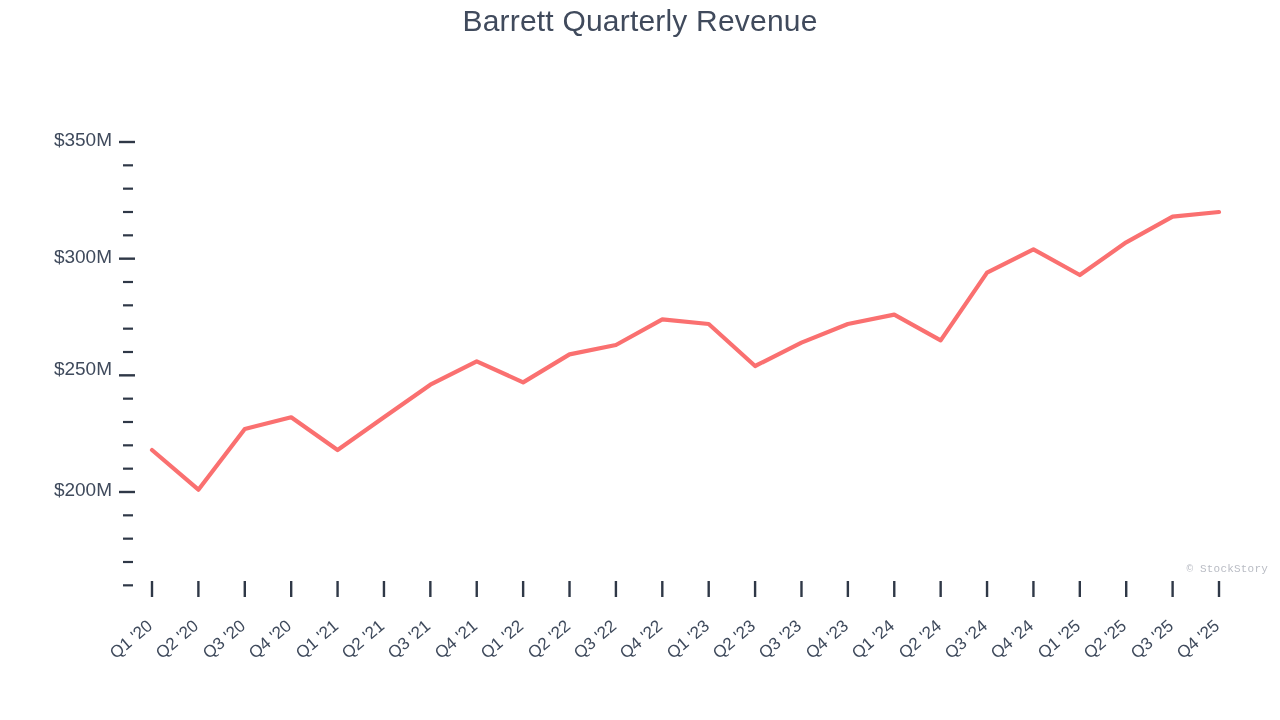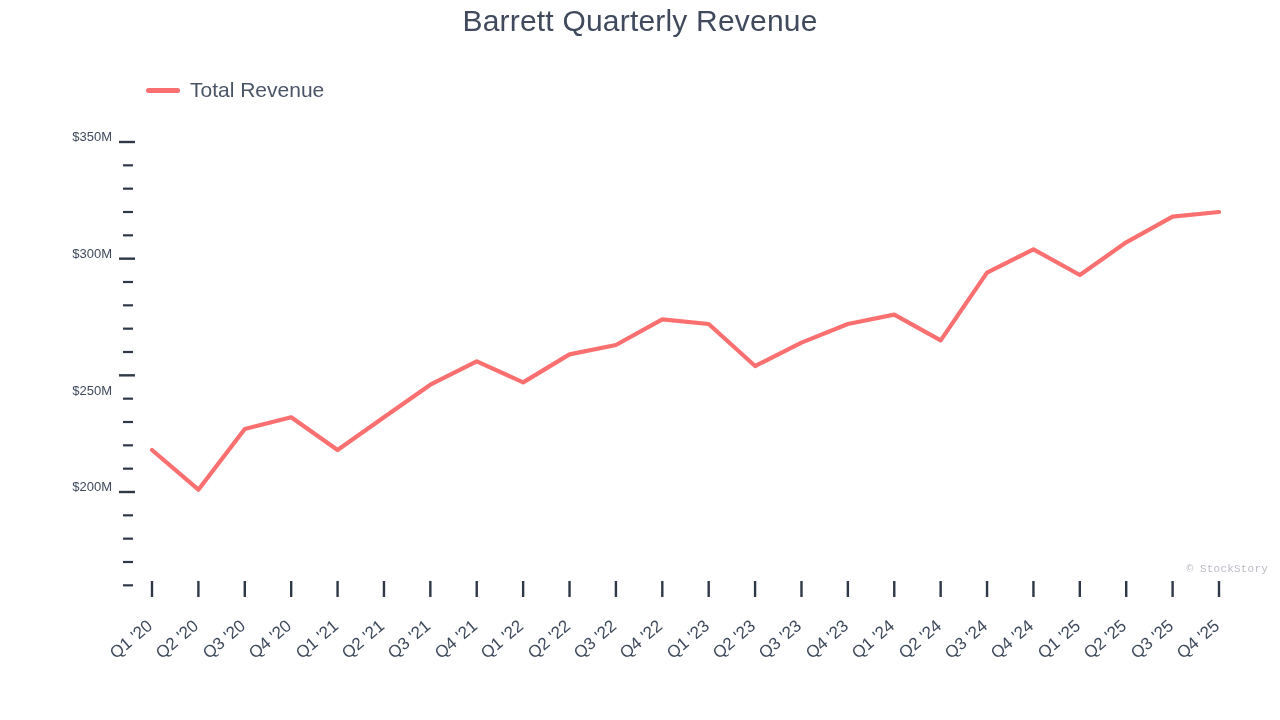--- a/index.html
+++ b/index.html
@@ -49,21 +49,21 @@
     font-size: 21px;
     color: #4a5466;
   }
   #plot {
     position: absolute;
     left: 0;
     top: 0;
   }
   .ytick-label {
     position: absolute;
-    font-size: 13px;
+    font-size: 19px;
     color: #3f4a5c;
     text-align: right;
     white-space: nowrap;
   }
   .xtick-label {
     position: absolute;
     font-size: 17px;
     color: #3f4a5c;
     white-space: nowrap;
     transform-origin: left top;
@@ -79,24 +79,20 @@
     font-family: Liberation Mono, monospace;
   }
 </style>
 </head>
 <body>
 
 <div id="chart-root">
 
   <div id="chart-title">Barrett Quarterly Revenue</div>
 
-  <div id="legend">
-    <span id="legend-swatch" style="background: rgb(250, 112, 112);"></span>
-    <span id="legend-label">Total Revenue</span>
-  </div>
 
   <svg id="plot" width="1280" height="720">
     <g id="y-major-ticks">
         <line x1="119" x2="135" y1="142" y2="142" stroke="#2f3847" stroke-width="2.4"></line>
         <line x1="119" x2="135" y1="258.6666666666667" y2="258.6666666666667" stroke="#2f3847" stroke-width="2.4"></line>
         <line x1="119" x2="135" y1="375.33333333333337" y2="375.33333333333337" stroke="#2f3847" stroke-width="2.4"></line>
         <line x1="119" x2="135" y1="492" y2="492" stroke="#2f3847" stroke-width="2.4"></line>
       </g>
     <g id="y-minor-ticks">
         <line x1="123" x2="133" y1="585.3333333333334" y2="585.3333333333334" stroke="#2f3847" stroke-width="2.2"></line>
@@ -143,21 +139,21 @@
         <line x1="1219" x2="1219" y1="581" y2="597" stroke="#2f3847" stroke-width="2.4"></line>
       </g>
     <g id="series-lines">
         <polyline points="152.00,450.00 198.39,489.67 244.78,429.00 291.17,417.33 337.57,450.00 383.96,417.33 430.35,384.67 476.74,361.33 523.13,382.33 569.52,354.33 615.91,345.00 662.30,319.33 708.70,324.00 755.09,366.00 801.48,342.67 847.87,324.00 894.26,314.67 940.65,340.33 987.04,272.67 1033.43,249.33 1079.83,275.00 1126.22,242.33 1172.61,216.67 1219.00,212.00" fill="none" stroke="#fa7070" stroke-width="4.2" stroke-linejoin="round" stroke-linecap="round"></polyline>
       </g>
   </svg>
 
   <div id="y-labels">
       <div class="ytick-label" style="right: 1168px; top: 129px;">$350M</div>
       <div class="ytick-label" style="right: 1168px; top: 245.667px; text-align: right;">$300M</div>
-      <div class="ytick-label" style="right: 1168px; top: 383px;">$250M</div>
+      <div class="ytick-label" style="right: 1168px; top: 358px;">$250M</div>
       <div class="ytick-label" style="right: 1168px; top: 479px;">$200M</div>
     </div>
   <div id="x-labels">
       <div class="xtick-label" style="left: 106px; top: 648px;">Q1 '20</div>
       <div class="xtick-label" style="left: 152.391px; top: 648px;">Q2 '20</div>
       <div class="xtick-label" style="left: 198.783px; top: 648px;">Q3 '20</div>
       <div class="xtick-label" style="left: 245.174px; top: 648px;">Q4 '20</div>
       <div class="xtick-label" style="left: 291.565px; top: 648px;">Q1 '21</div>
       <div class="xtick-label" style="left: 337.957px; top: 648px;">Q2 '21</div>
       <div class="xtick-label" style="left: 384.348px; top: 648px;">Q3 '21</div>

